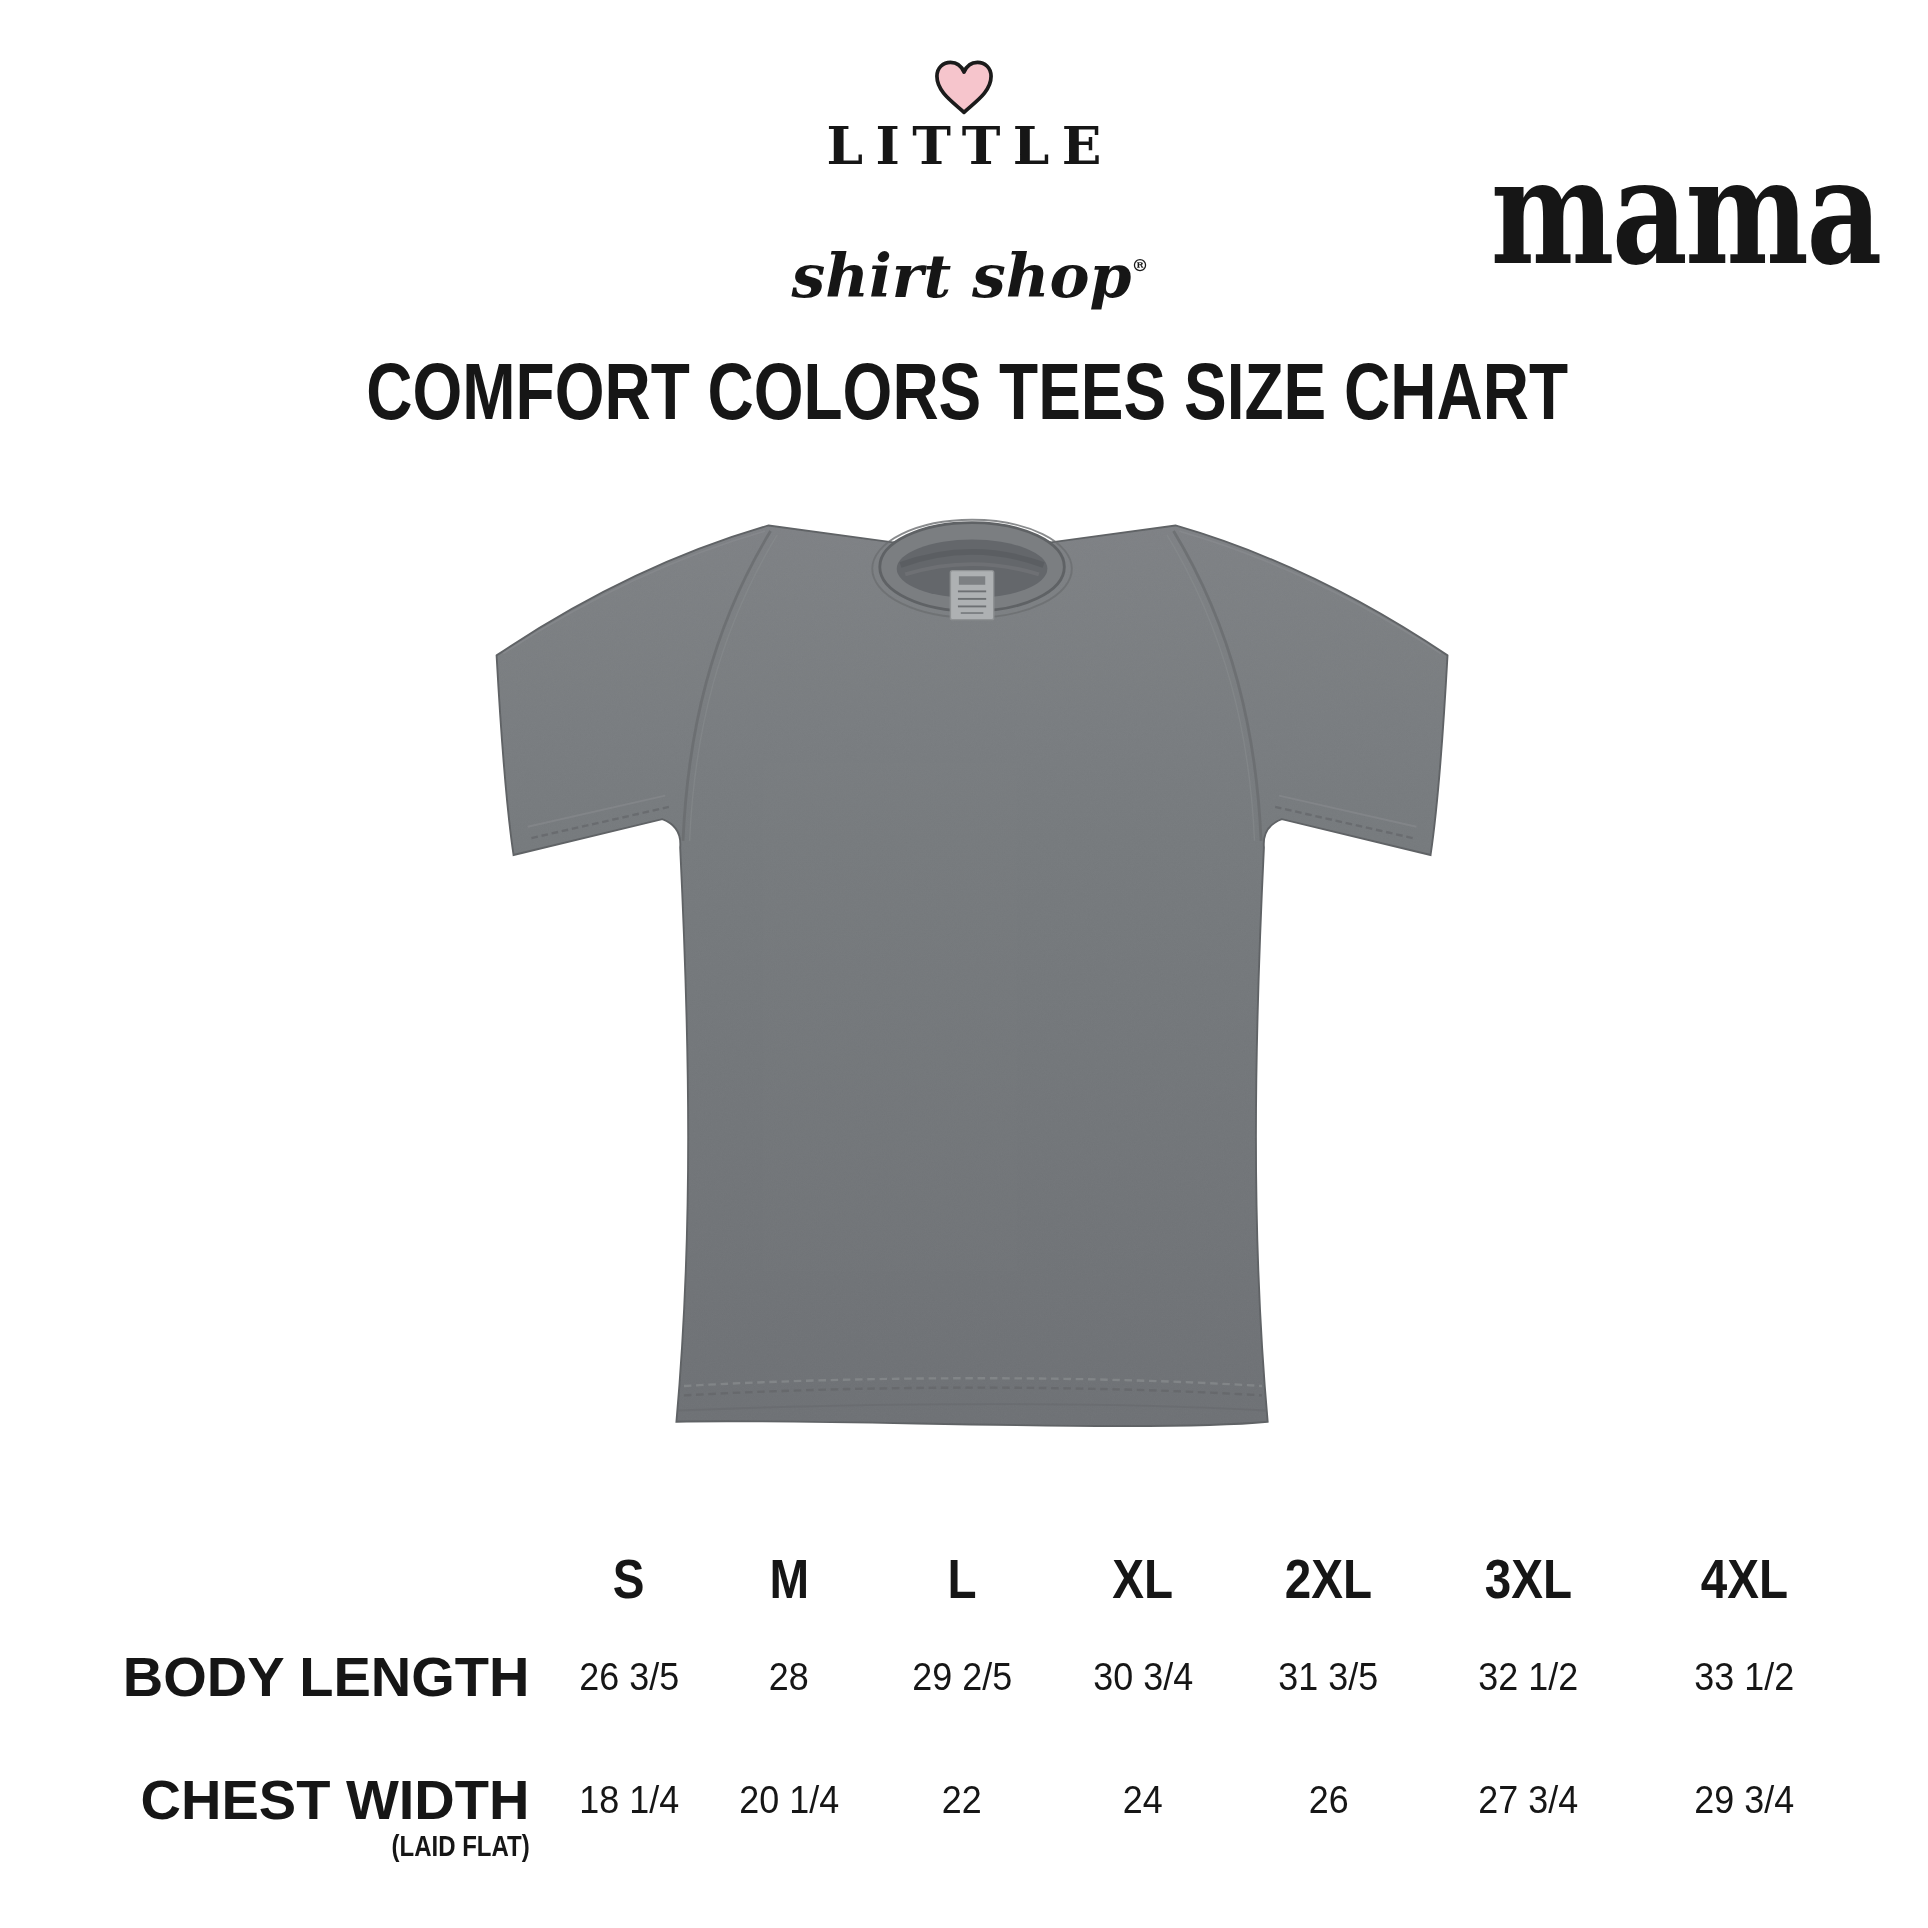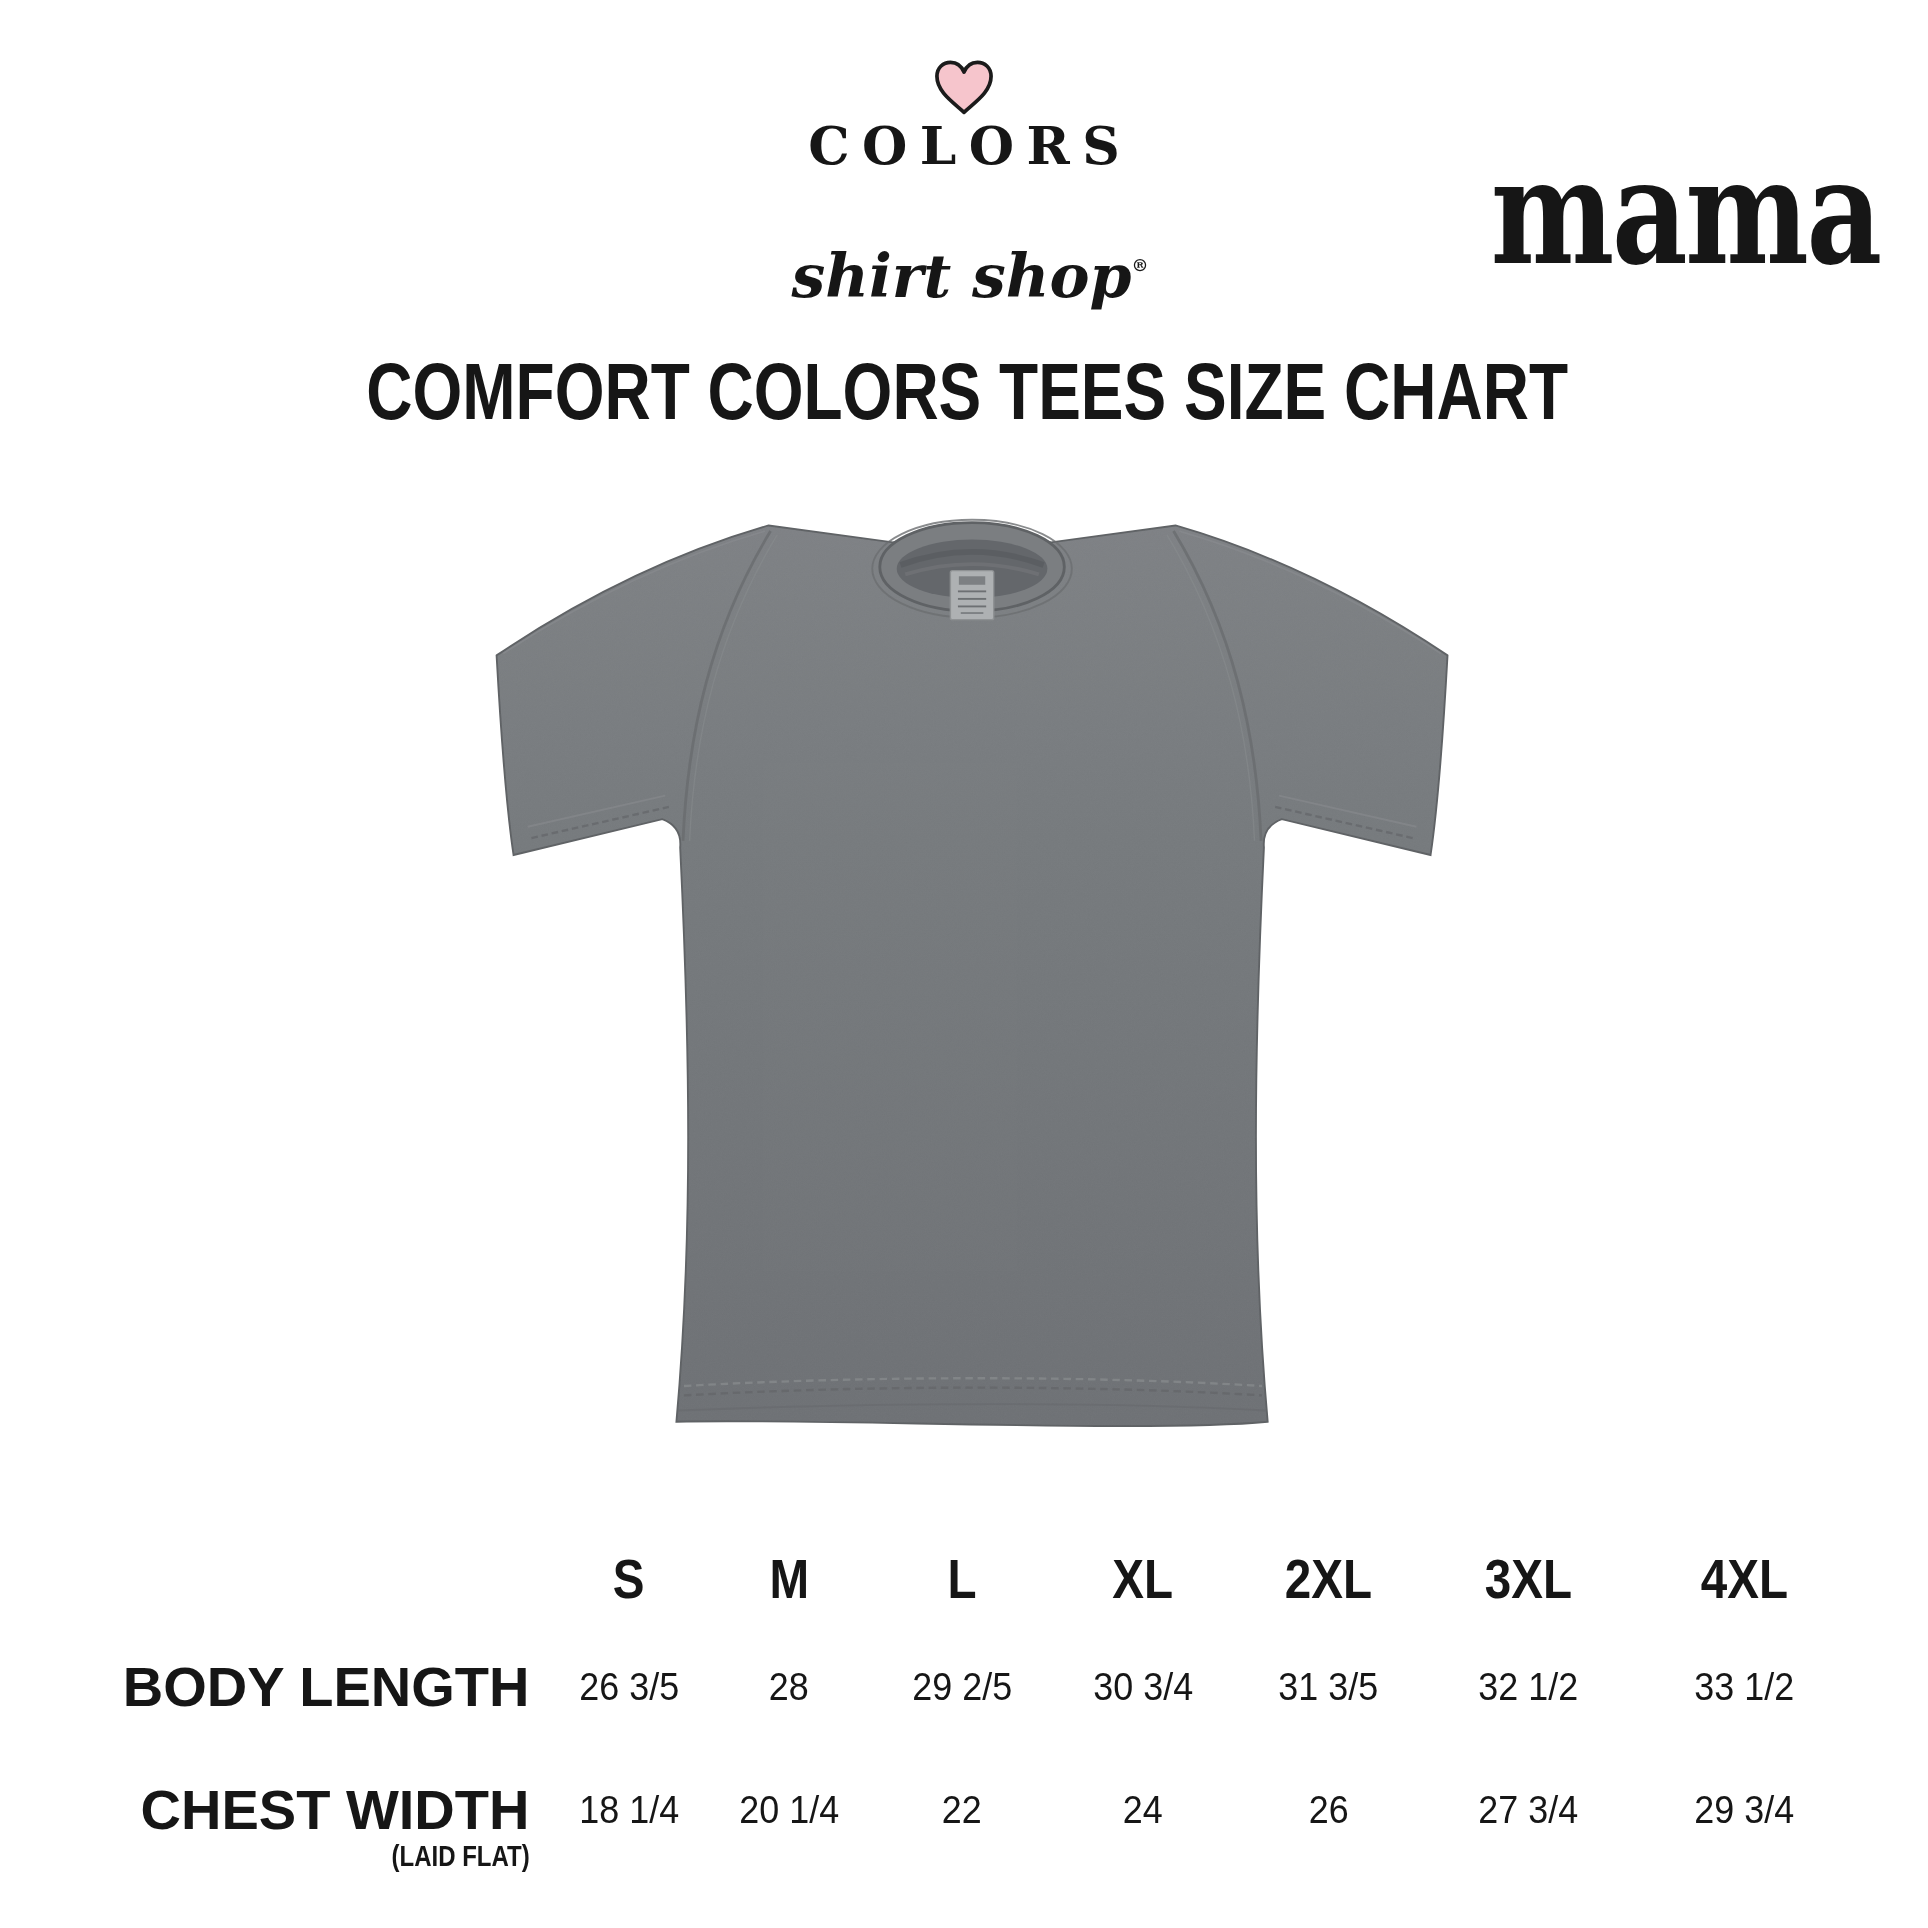--- a/index.html
+++ b/index.html
@@ -22,21 +22,21 @@
   
   .page-title{top:350px;left:0;right:0;text-align:center;font-size:80px;
        font-weight:700;line-height:1.05;white-space:nowrap;padding-left:7px;}
   .page-title .squeeze{display:inline-block;transform:scaleX(0.80);
        transform-origin:50% 50%;}
 
   
   .size-table{top:1544px;left:0;width:1855px;}
   .trow{display:grid;grid-template-columns:552px 154px 166px 180px 182px 189px 211px 221px;}
   .trow.headers{margin-top:0;}
-  .trow.r2{margin-top:38px;}
+  .trow.r2{margin-top:28px;}
   .trow.r3{margin-top:53px;}
   .cell{text-align:center;line-height:70px;height:70px;white-space:nowrap;}
   .cell .squeeze{display:inline-block;transform:scaleX(0.85);transform-origin:50% 50%;}
   .size-h{font-size:56px;font-weight:700;}
   .val{font-size:39px;font-weight:400;}
   .val .squeeze{transform:scaleX(0.92);}
   .rlabel{text-align:right;padding-right:22.6px;font-size:56px;font-weight:700;
        line-height:70px;white-space:nowrap;}
   .sublabel{font-size:30px;font-weight:700;line-height:34px;margin-top:-5.6px;}
   .sublabel .squeeze{display:inline-block;transform:scaleX(0.80);transform-origin:100% 50%;}
@@ -48,21 +48,21 @@
 <body>
 
 <div class="abs" style="left:0;right:0;top:0;height:320px;">
   <div class="abs logo-line" style="top:60px;">
     <svg width="60" height="56" viewBox="0 0 64 60" aria-hidden="true">
       <path d="M32 56 C 20 45, 3 34, 3 17.5 C 3 8, 10 2.5, 17.5 2.5
                C 25.5 2.5, 30 8, 32 13 C 34 8, 38.5 2.5, 46.5 2.5
                C 54 2.5, 61 8, 61 17.5 C 61 34, 44 45, 32 56 Z" fill="#f6c5cc" stroke="#1b1b1b" stroke-width="4" stroke-linejoin="round"></path>
     </svg>
   </div>
-  <div class="abs logo-line brand-little">COLORS</div>
+  <div class="abs logo-line brand-little">LITTLE</div>
   <div class="abs logo-line brand-mama">
     <span class="squeeze">mama</span>
   </div>
   <div class="abs logo-line brand-script">
     <span>shirt shop</span><sup>®</sup>
   </div>
 </div>
 
 <div class="abs page-title">
   <span class="squeeze">COMFORT COLORS TEES SIZE CHART</span>

